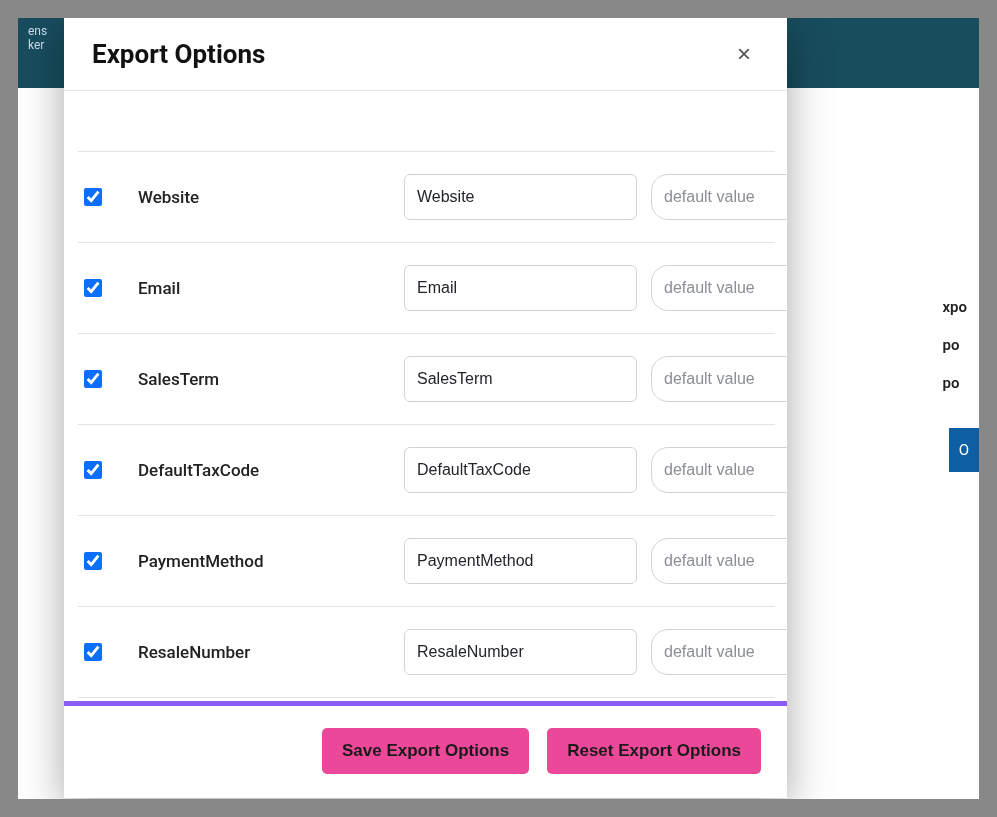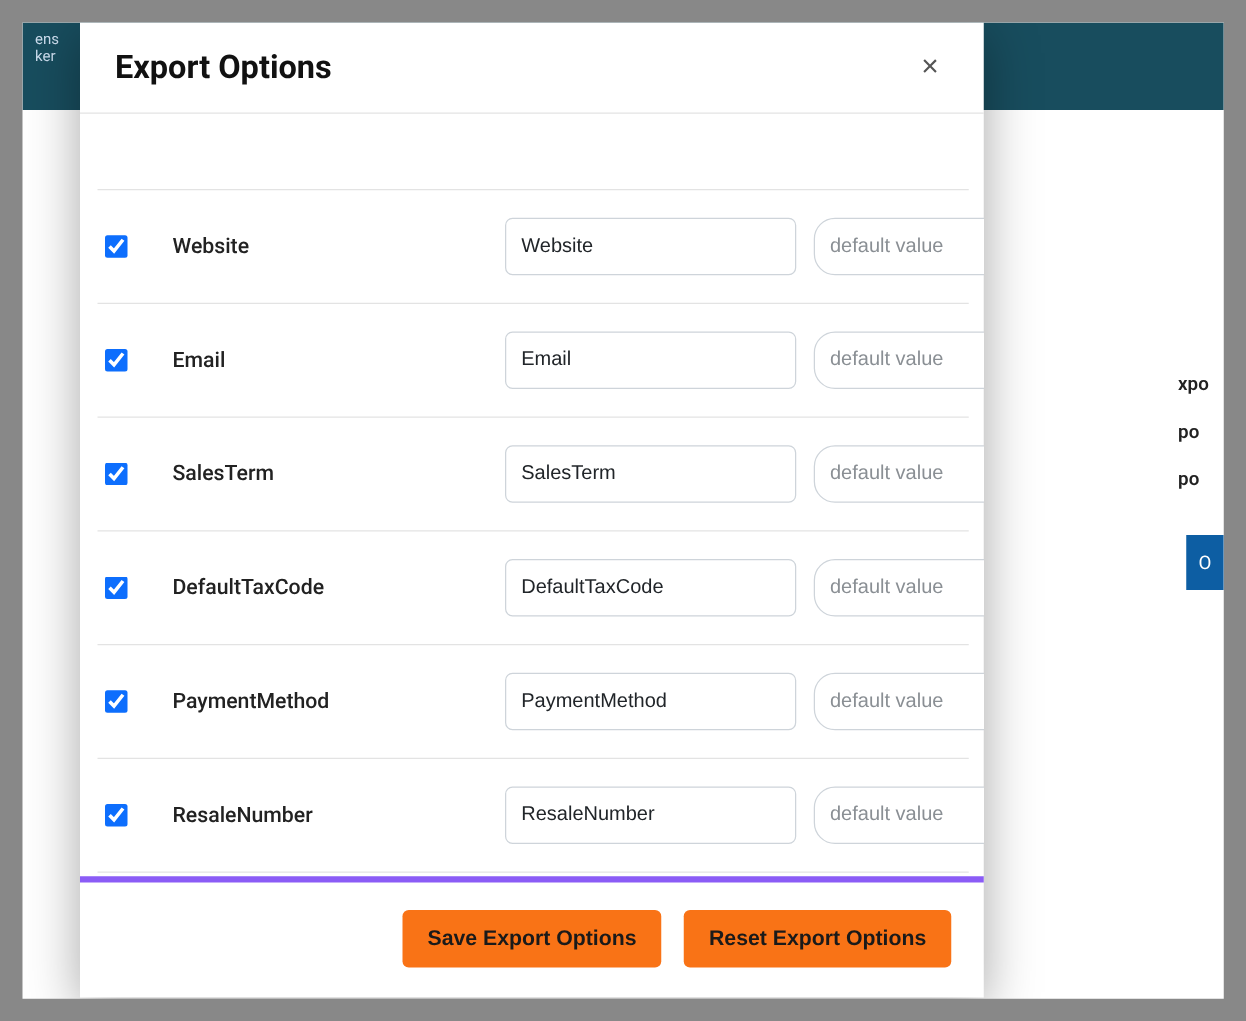--- a/index.html
+++ b/index.html
@@ -145,21 +145,21 @@
       text-align: center;
     }
     .field-input::placeholder { color: #8a8f94; }
     .modal-footer {
       display: flex;
       justify-content: flex-end;
       gap: 18px;
       padding: 22px 26px 24px;
     }
     .footer-btn {
-      background: #f97316;
+      background: #ec4899;
       border: none;
       border-radius: 5px;
       padding: 13px 20px;
       font-size: 17px;
       font-weight: 700;
       color: #1a1a1a;
       cursor: pointer;
     }
     .spacer { flex: 1; }
     .scroll-padding { height: 500px; }

